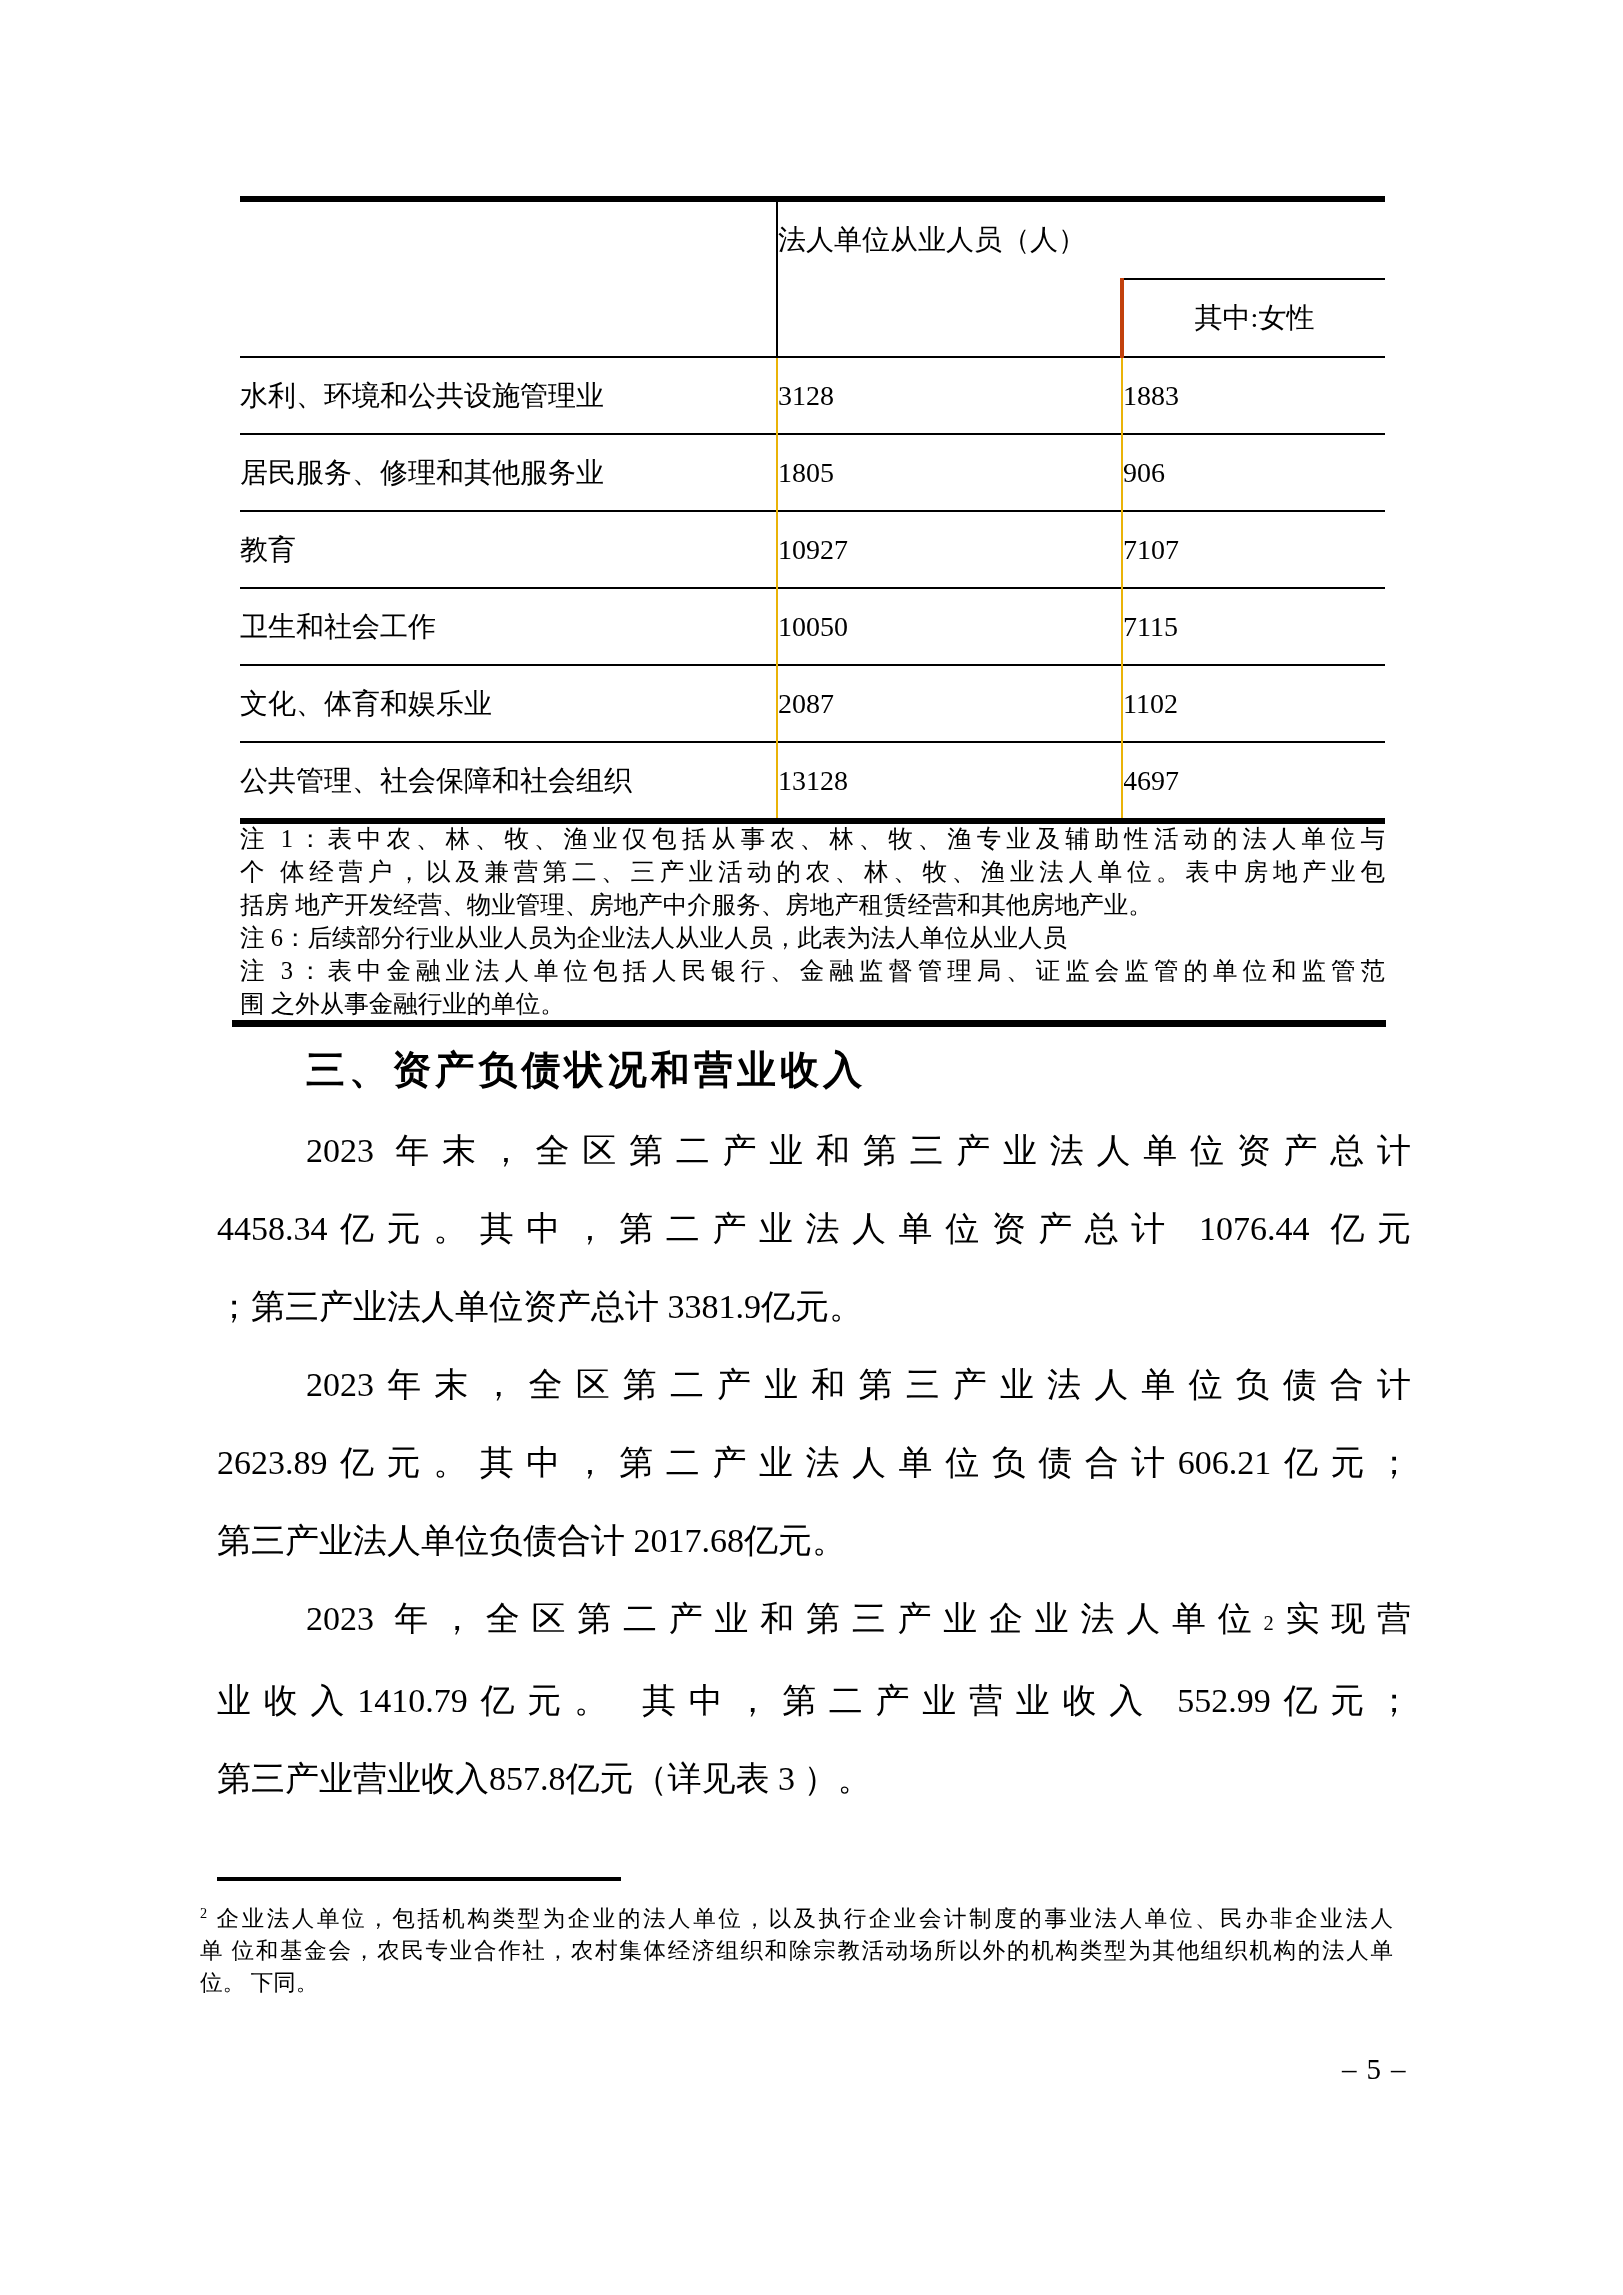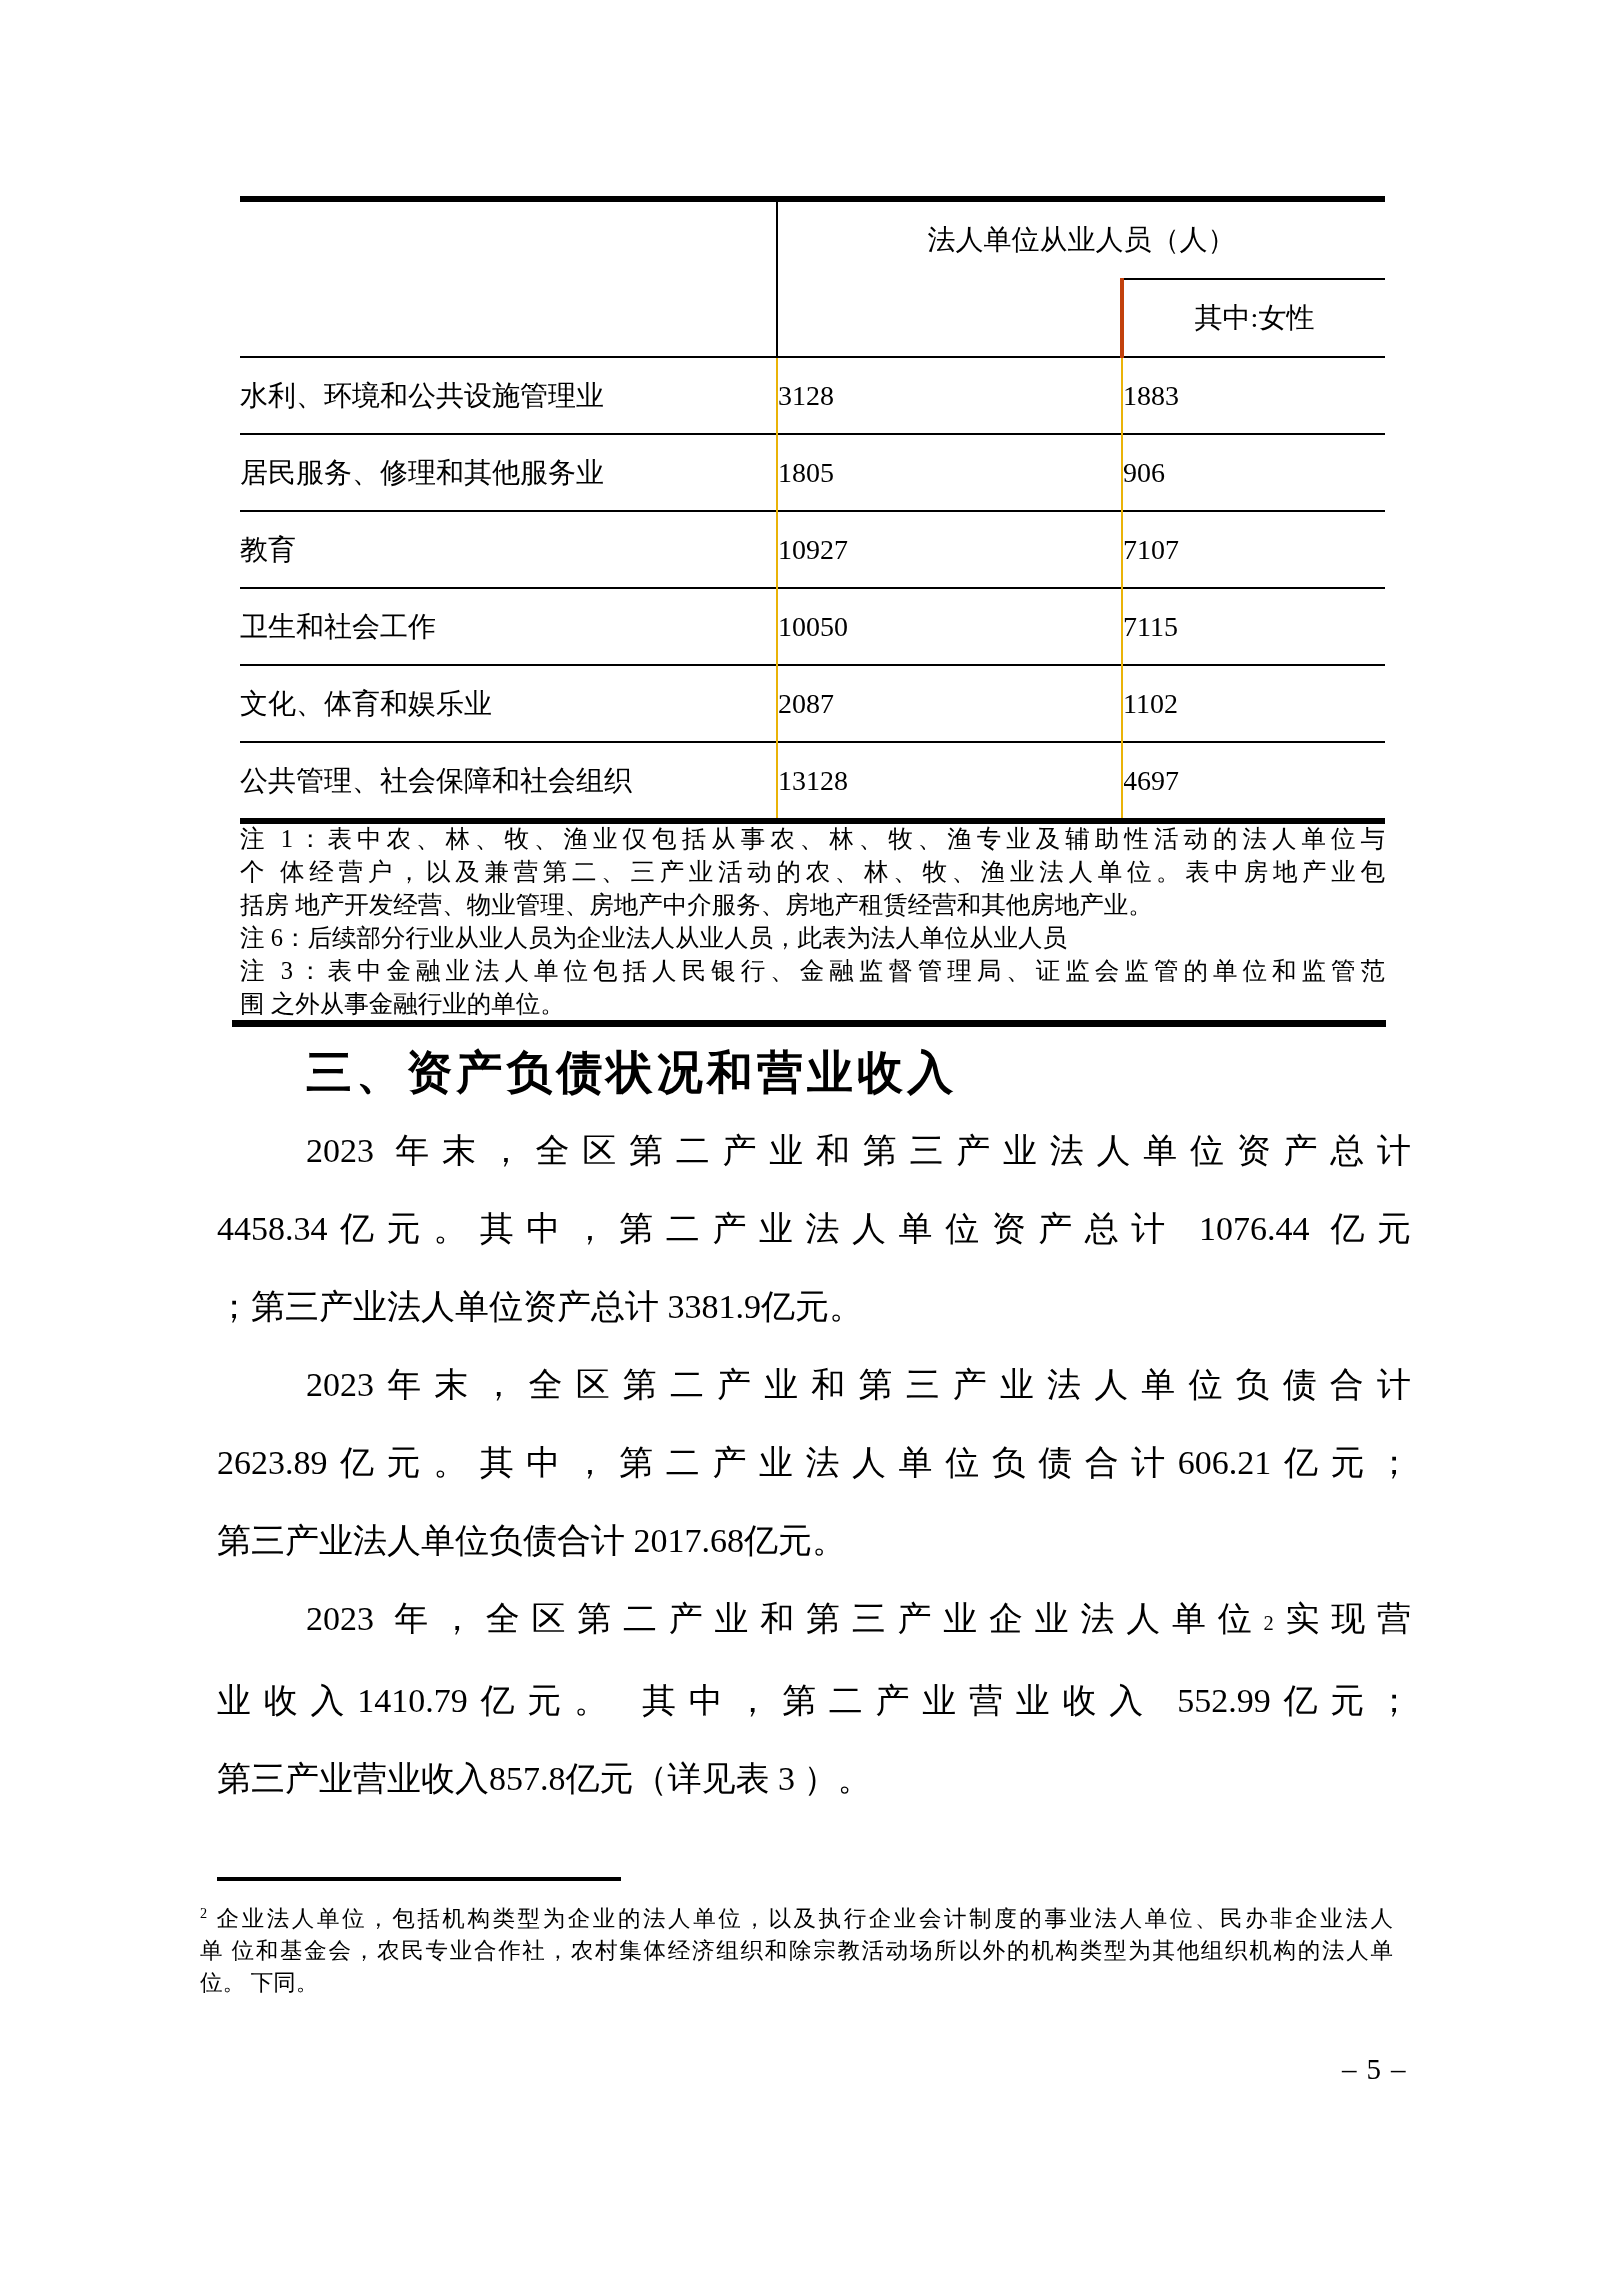--- a/index.html
+++ b/index.html
@@ -9,40 +9,40 @@
     overflow:hidden;
   }
   
   .tbl{
     position:absolute;left:240px;top:196px;width:1145px;
     border-collapse:collapse;table-layout:fixed;
     border-top:6.1px solid #000;border-bottom:6.1px solid #000;
     font-size:28px;
   }
   .tbl td{padding:0;vertical-align:middle;overflow:hidden;}
-  .h1 td,.h2 td{height:76px;text-align:center;}
+  .h1 td,.h2 td{height:76px;}
   .gh{border-left:2px solid #000;padding-left:12.3px;text-align:left;}
   .c2e{border-left:2px solid #000;}
   .sh{border-left:4px solid #c2410c;border-top:2.7px solid #000;text-align:center;}
   .dr td{border-top:2px solid #000;height:75px;}
   .lab{padding-left:4.1px;text-align:left;}
   .num{padding-right:6.8px;border-left:2px solid #eab308;border-radius:21px;}
   
   .notes{
     position:absolute;left:240px;top:822px;width:1145px;
     font-size:24.5px;line-height:33px;text-align:justify;
   }
   .nl{text-align:justify;}
   .nl.jl{text-align-last:justify;}
   .notes-bar{position:absolute;left:232px;top:1020px;width:1154px;height:6.8px;background:#000;}
   
   .content{position:absolute;left:217px;top:1034px;width:1194px;font-size:34px;}
   .heading{
-    font-family:Liberation Serif, serif;font-weight:700;
-    font-size:46px;letter-spacing:4.1px;line-height:78px;padding-left:89px;white-space:nowrap;
+    font-family:Liberation Mono, monospace;font-weight:700;
+    font-size:39px;letter-spacing:4.1px;line-height:78px;padding-left:89px;white-space:nowrap;
   }
   .bline{line-height:78px;text-align:justify;text-align-last:justify;}
   .bline.end{text-align-last:left;}
   .bline.ind{padding-left:89px;}
   .fnref{font-size:20.5px;vertical-align:baseline;}
   
   .fnrule{position:absolute;left:217px;top:1877px;width:404px;height:4.1px;background:#000;}
   .footnote{
     position:absolute;left:200px;top:1903px;width:1193px;
     font-size:22.5px;line-height:32px;text-align:justify;

